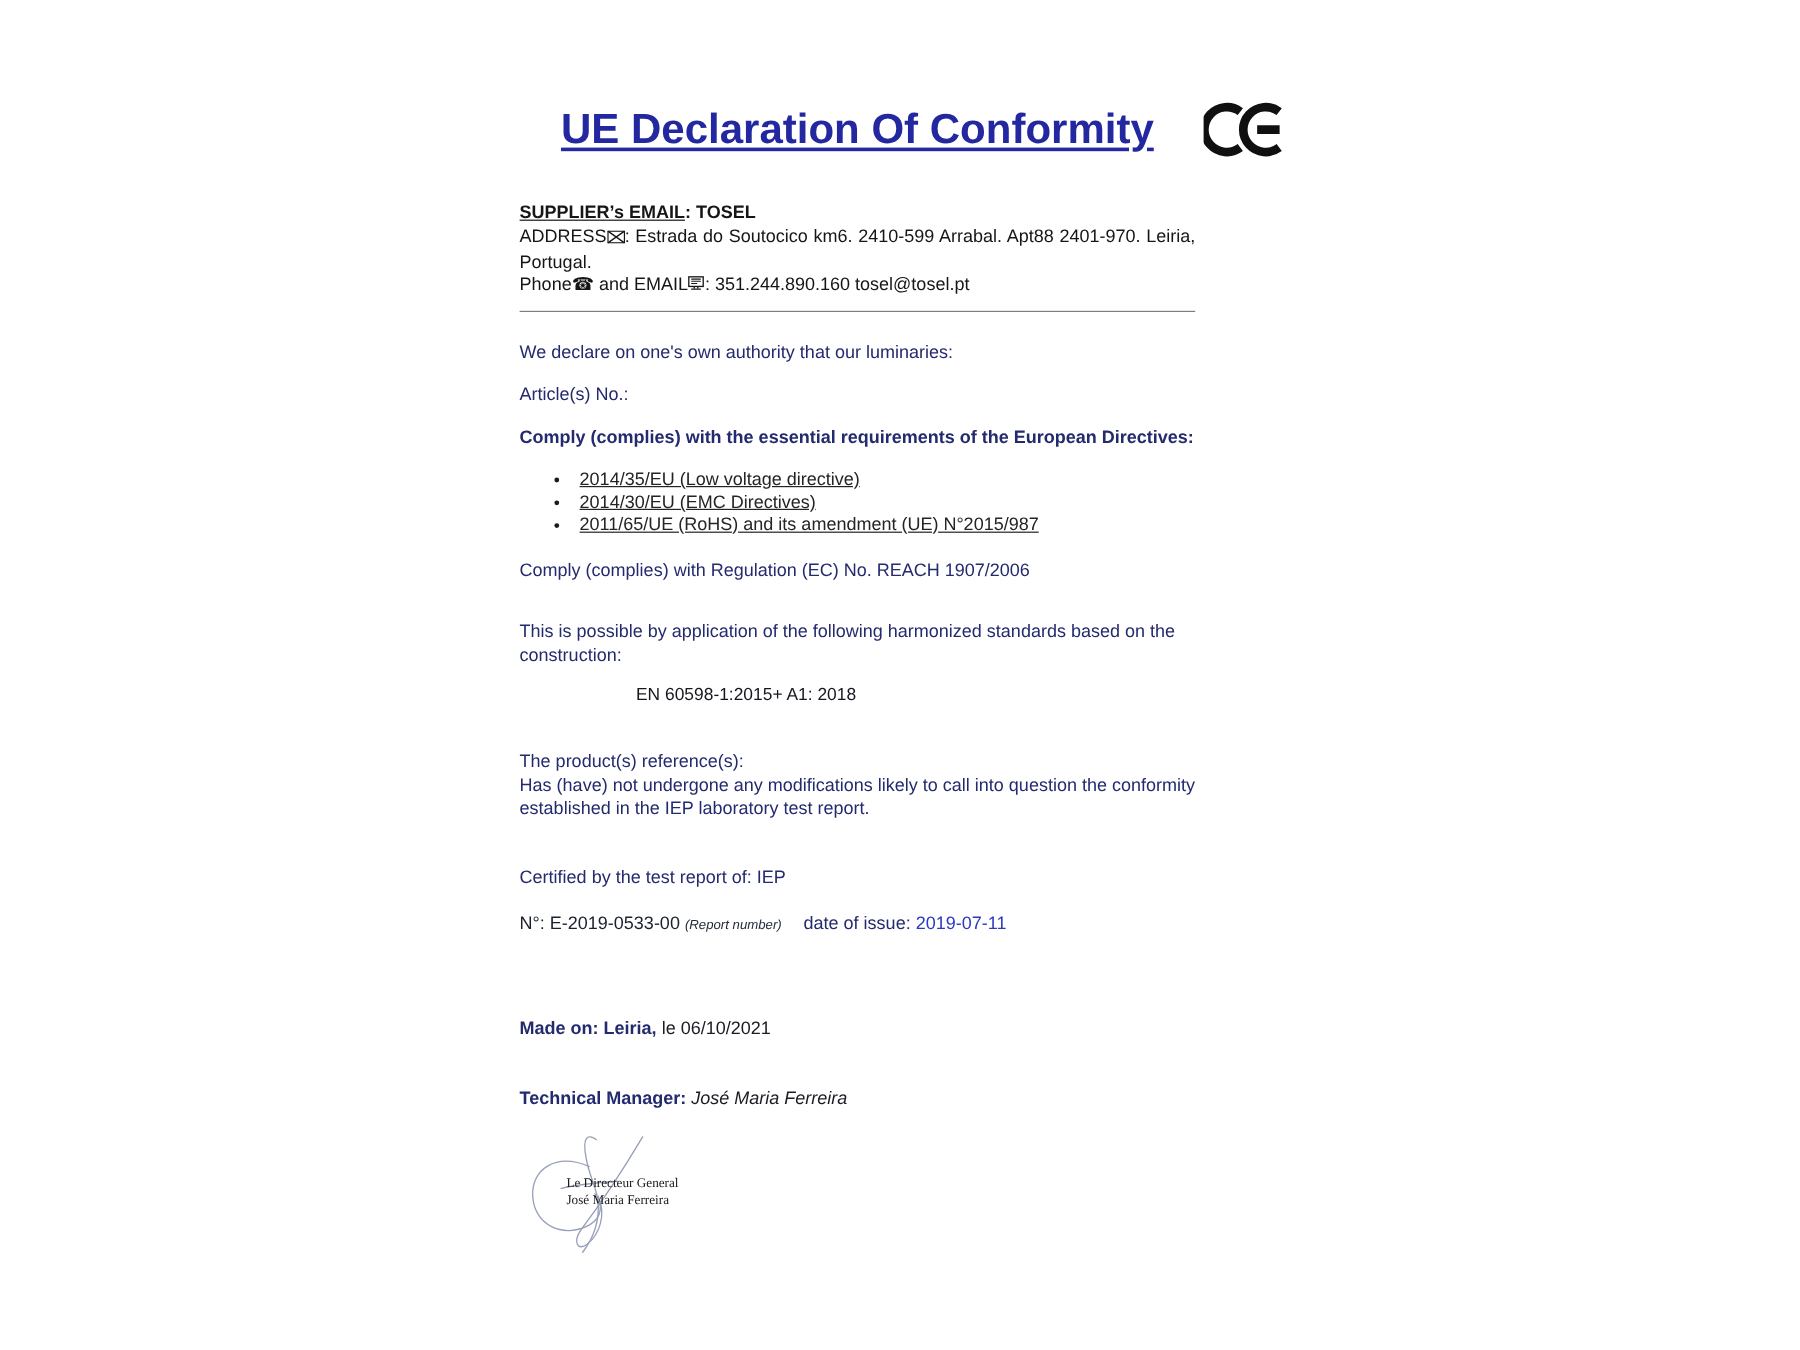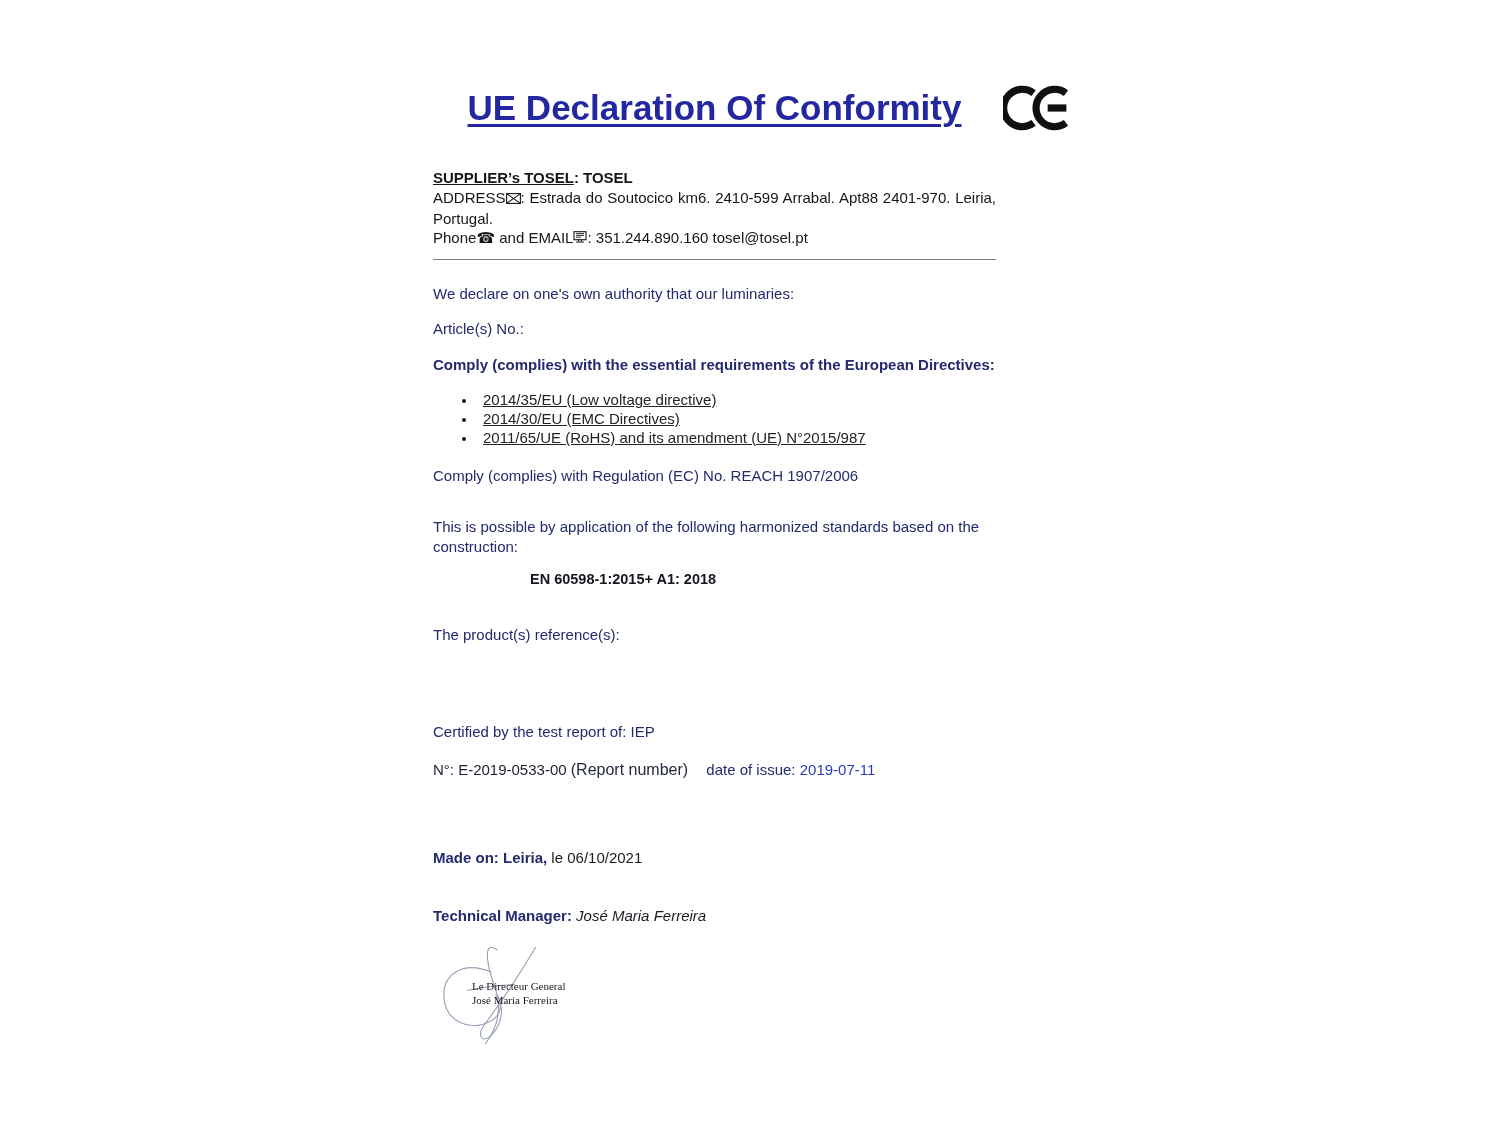--- a/index.html
+++ b/index.html
@@ -27,27 +27,27 @@
   .para{font-size:15px;line-height:19.5px;margin:0;}
   .declare{top:284px;}
   .articles{top:319px;}
   .comply1{top:355px;font-weight:bold;}
   .bullets{top:391px;left:455px;width:541px;margin:0;padding:0 0 0 22px;
     font-size:15px;line-height:18.8px;color:#242424;}
   .bullets li{padding-left:6px;margin:0;text-decoration:underline;}
   .bullets li::marker{color:#1a1a1a;font-size:13px;}
   .reach{top:466px;}
   .harmonized{top:517px;line-height:20px;}
-  .standards{top:571px;left:530px;width:420px;font-size:14.5px;font-weight:bold;
+  .standards{top:571px;left:530px;width:420px;font-size:14.5px;font-weight:normal;
     line-height:17.8px;color:#16161e;}
   .standards div{margin:0;}
   .product{top:625px;}
   .certified{top:722px;}
   .report{top:760px;font-size:15px;color:#1c2030;}
-  .report .note{font-size:16px;color:#242a3a;}
+  .report .note{font-size:11px;font-style:italic;color:#242a3a;}
   .report .date-label{color:var(--navy,#232a6e);margin-left:14px;}
   .report .date-value{color:var(--date-blue,#2b3ac0);}
   .made-on{top:848px;color:#1b1b24;}
   .made-on .lbl{font-weight:bold;color:var(--navy,#232a6e);}
   .manager{top:906px;color:#1b1b24;}
   .manager .lbl{font-weight:bold;color:var(--navy,#232a6e);}
   .manager .val{font-style:italic;}
   .sig-svg{left:438px;top:944px;width:138px;height:106px;}
   .sig-text{left:472px;top:980px;font-family:"Liberation Serif","DejaVu Serif",serif;
     font-size:11px;line-height:13.5px;color:#1a1a1a;white-space:nowrap;}
@@ -63,21 +63,21 @@
   <svg width="72" height="52" viewBox="0 0 100 70">
     <g fill="none" stroke="#101010" stroke-width="10">
       <path d="M42.5 14.2 A26 26 0 1 0 42.5 55.8"></path>
       <path d="M87.5 14.2 A26 26 0 1 0 87.5 55.8"></path>
       <path d="M62 35 H88"></path>
     </g>
   </svg>
 </div>
 
 <div class="abs col supplier">
-  <p><span class="name-label">SUPPLIER’s TOSEL</span><span class="name-value">: TOSEL</span></p>
+  <p><span class="name-label">SUPPLIER’s EMAIL</span><span class="name-value">: TOSEL</span></p>
   <p><span>ADDRESS</span><span class="icon-inline"><svg width="15" height="11" viewBox="0 0 15 11">
           <rect x="0.6" y="0.6" width="13.8" height="9.8" fill="none" stroke="#161616" stroke-width="1.1"></rect>
           <path d="M0.6 0.6 L14.4 10.4 M14.4 0.6 L0.6 10.4" stroke="#161616" stroke-width="1.1" fill="none"></path>
         </svg></span><span>: Estrada do Soutocico km6. 2410-599 Arrabal. Apt88 2401-970. Leiria, Portugal.</span></p>
   <p class="contact"><span>Phone</span><span class="phone-glyph">☎</span><span> and EMAIL</span><span class="icon-inline"><svg width="14" height="13" viewBox="0 0 14 13">
           <rect x="1" y="0.7" width="12" height="8" fill="none" stroke="#161616" stroke-width="1.1"></rect>
           <path d="M3 2.6 h8 M3 4.4 h8 M3 6.2 h5" stroke="#161616" stroke-width="0.9"></path>
           <path d="M5.5 8.7 v1.6 M8.5 8.7 v1.6 M3 11 h8" stroke="#161616" stroke-width="1.1" fill="none"></path>
         </svg></span><span>: 351.244.890.160 tosel@tosel.pt</span></p>
 </div>
@@ -99,20 +99,21 @@
 <p class="abs col para reach">Comply (complies) with Regulation (EC) No. REACH 1907/2006</p>
 
 <p class="abs col para harmonized">This is possible by application of the following harmonized standards based on the construction:</p>
 
 <div class="abs standards">
   <div>EN 60598-1:2015+ A1: 2018</div>
 </div>
 
 <div class="abs col para product">
   <div>The product(s) reference(s):</div>
+  <div>Has (have) not undergone any modifications likely to call into question the conformity established in the IEP laboratory test report.</div>
 </div>
 
 <p class="abs col para certified">Certified by the test report of:  IEP</p>
 
 <p class="abs col para report">
   <span>N°: E-2019-0533-00</span>
   <span class="note">(Report number)</span>
   <span class="date-label">date of issue:</span>
   <span class="date-value">2019-07-11</span>
 </p>

